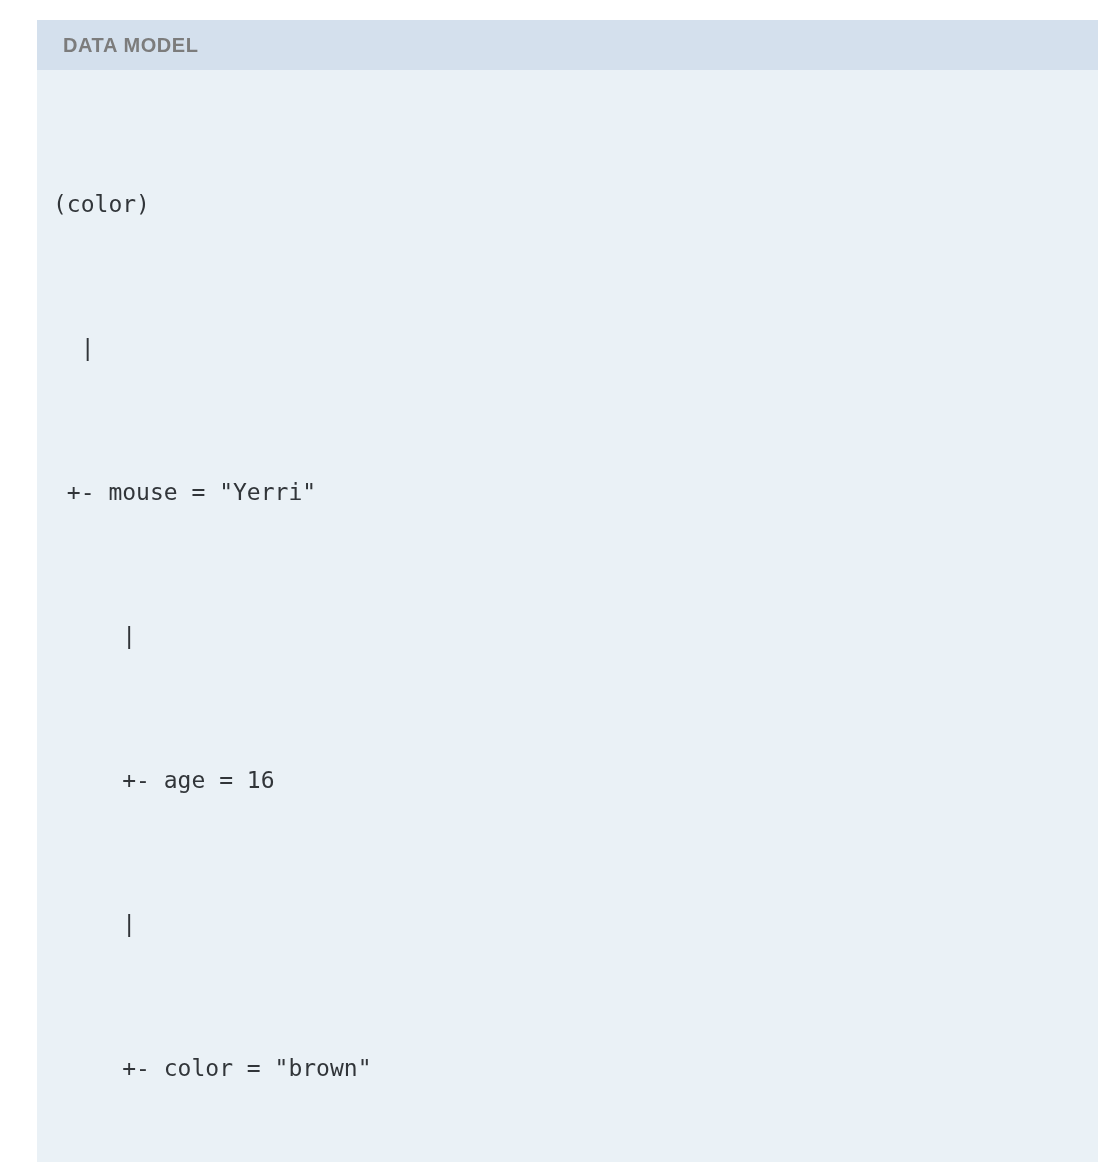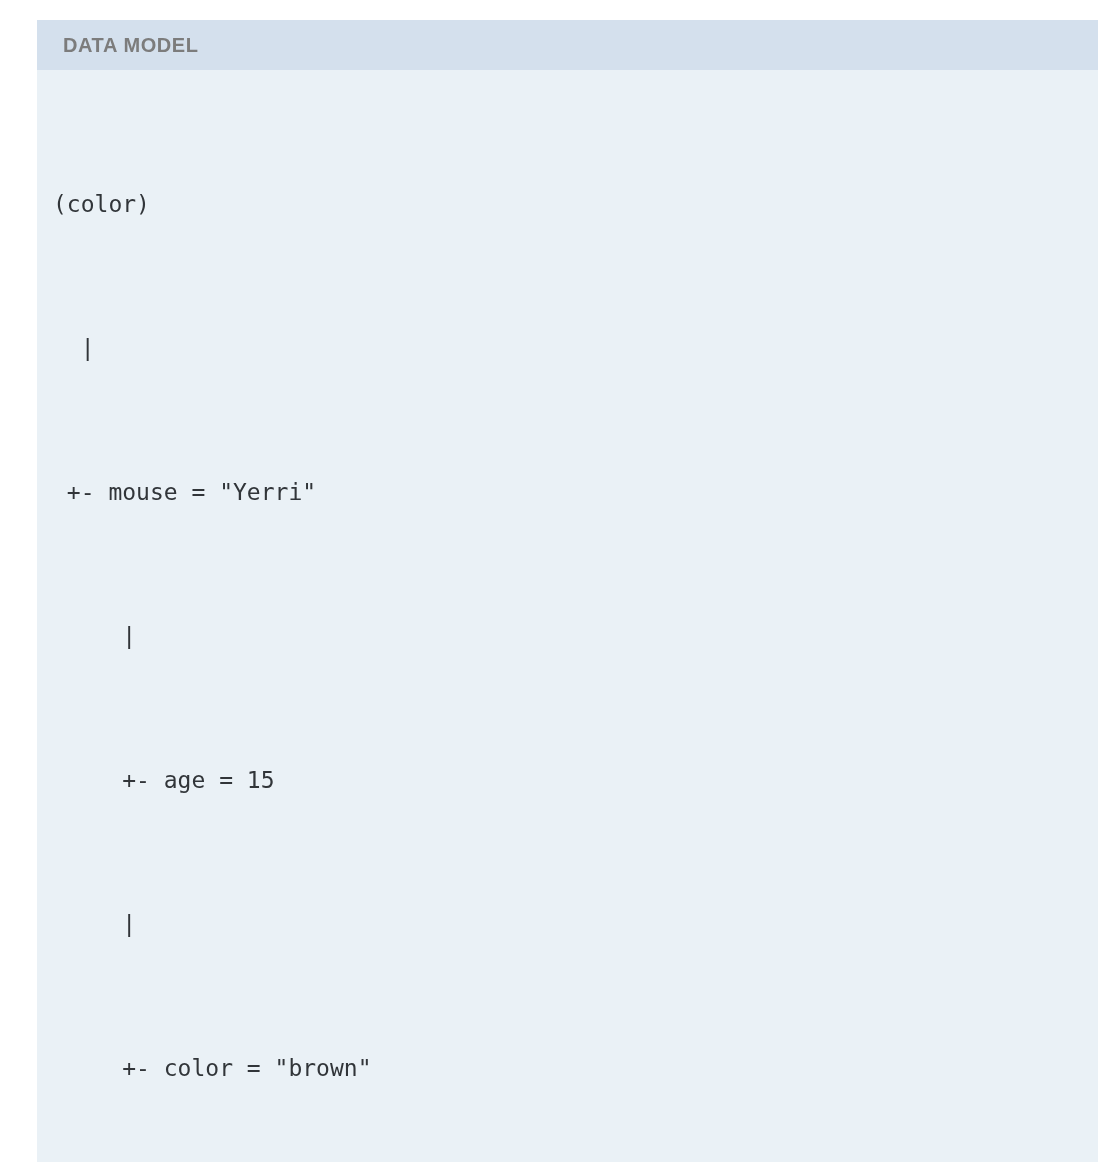--- a/index.html
+++ b/index.html
@@ -66,19 +66,19 @@
 
 <div class="page">
 
   <section class="block block--datamodel">
     <div class="block-header">DATA MODEL</div>
     <div class="block-body">
       <span class="code-line">(color)</span>
       <span class="code-line">  |</span>
       <span class="code-line"> +- mouse = "Yerri"</span>
       <span class="code-line">     |</span>
-      <span class="code-line">     +- age = 15</span>
+      <span class="code-line">     +- age = 16</span>
       <span class="code-line">     |</span>
       <span class="code-line">     +- color = "brown"</span>
     </div>
   </section>
 
 </div>
 
 </body></html>

